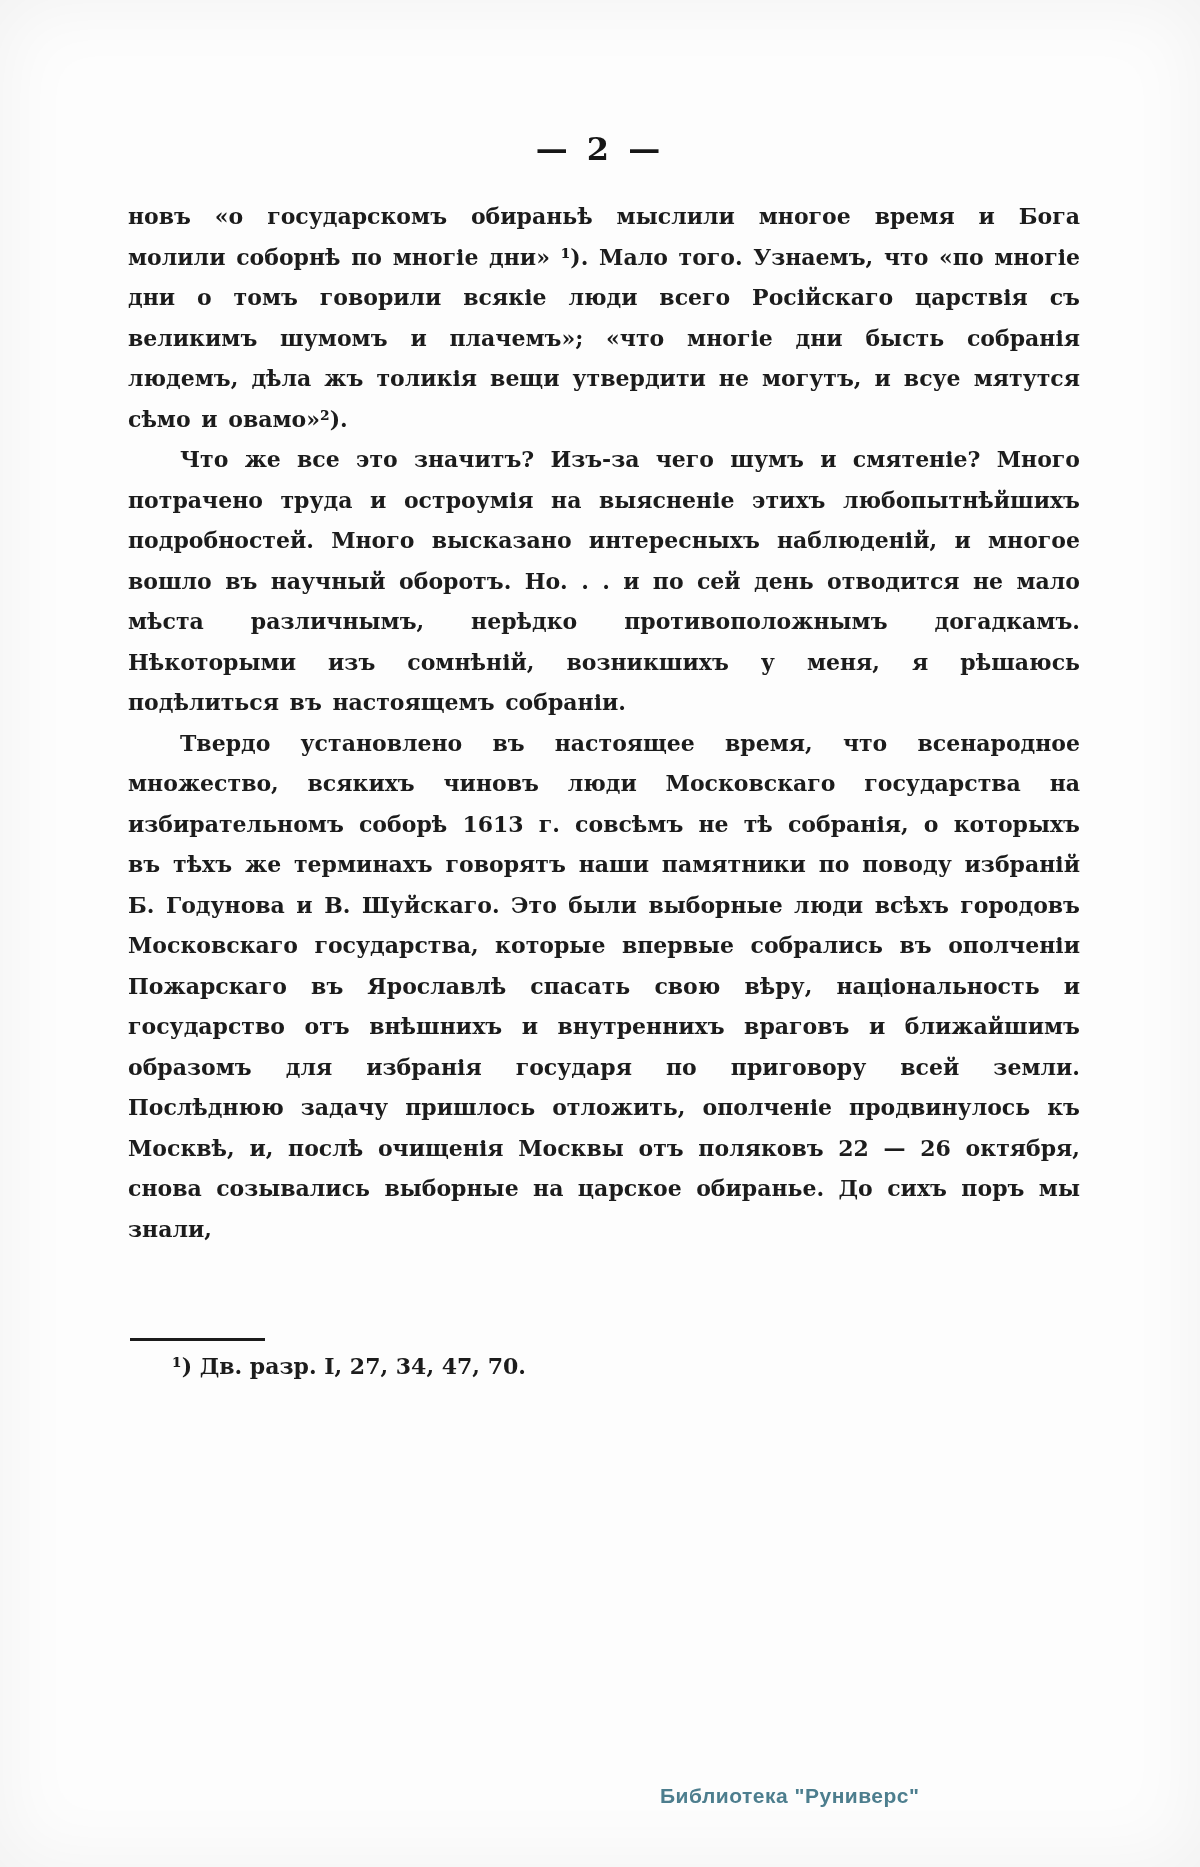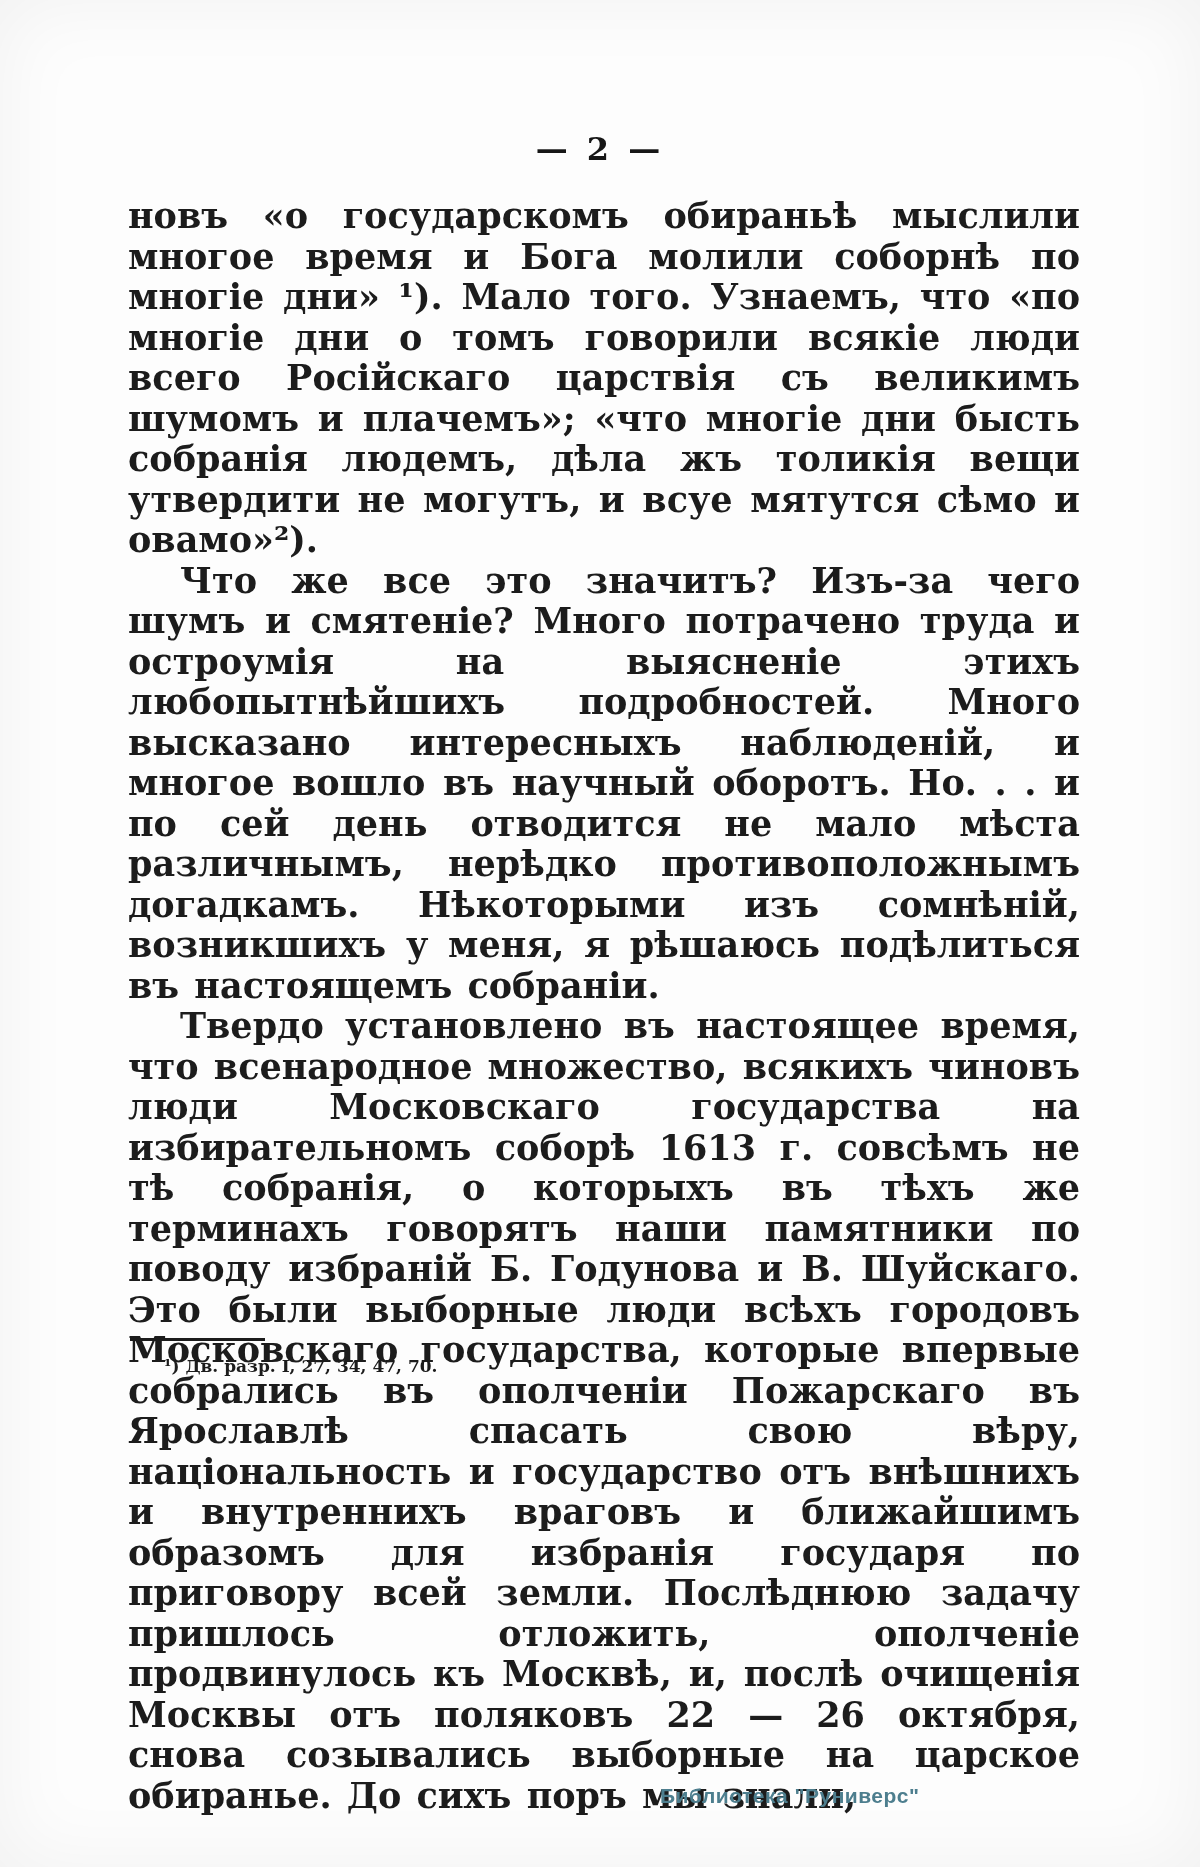--- a/index.html
+++ b/index.html
@@ -27,21 +27,21 @@
     font-size: 32px;
     font-weight: bold;
     letter-spacing: 4px;
     color: #161616;
   }
   .body-text {
     position: absolute;
     top: 196px;
     left: 128px;
     width: 952px;
-    font-size: 35px;
+    font-size: 22px;
     line-height: 40.5px;
     font-weight: bold;
     text-align: justify;
     word-spacing: 3px;
   }
   .para {
     margin: 0;
     text-indent: 52px;
   }
   .para.first {
@@ -51,23 +51,23 @@
     position: absolute;
     top: 1338px;
     left: 130px;
     width: 135px;
     height: 0;
     border-top: 3px solid #1c1c1c;
   }
   .footnotes {
     position: absolute;
     top: 1350px;
-    left: 120px;
+    left: 128px;
     width: 952px;
-    font-size: 17px;
+    font-size: 22px;
     line-height: 33px;
     font-weight: bold;
     text-align: justify;
   }
   .footnote {
     margin: 0;
     text-indent: 44px;
   }
   .watermark {
     position: absolute;

